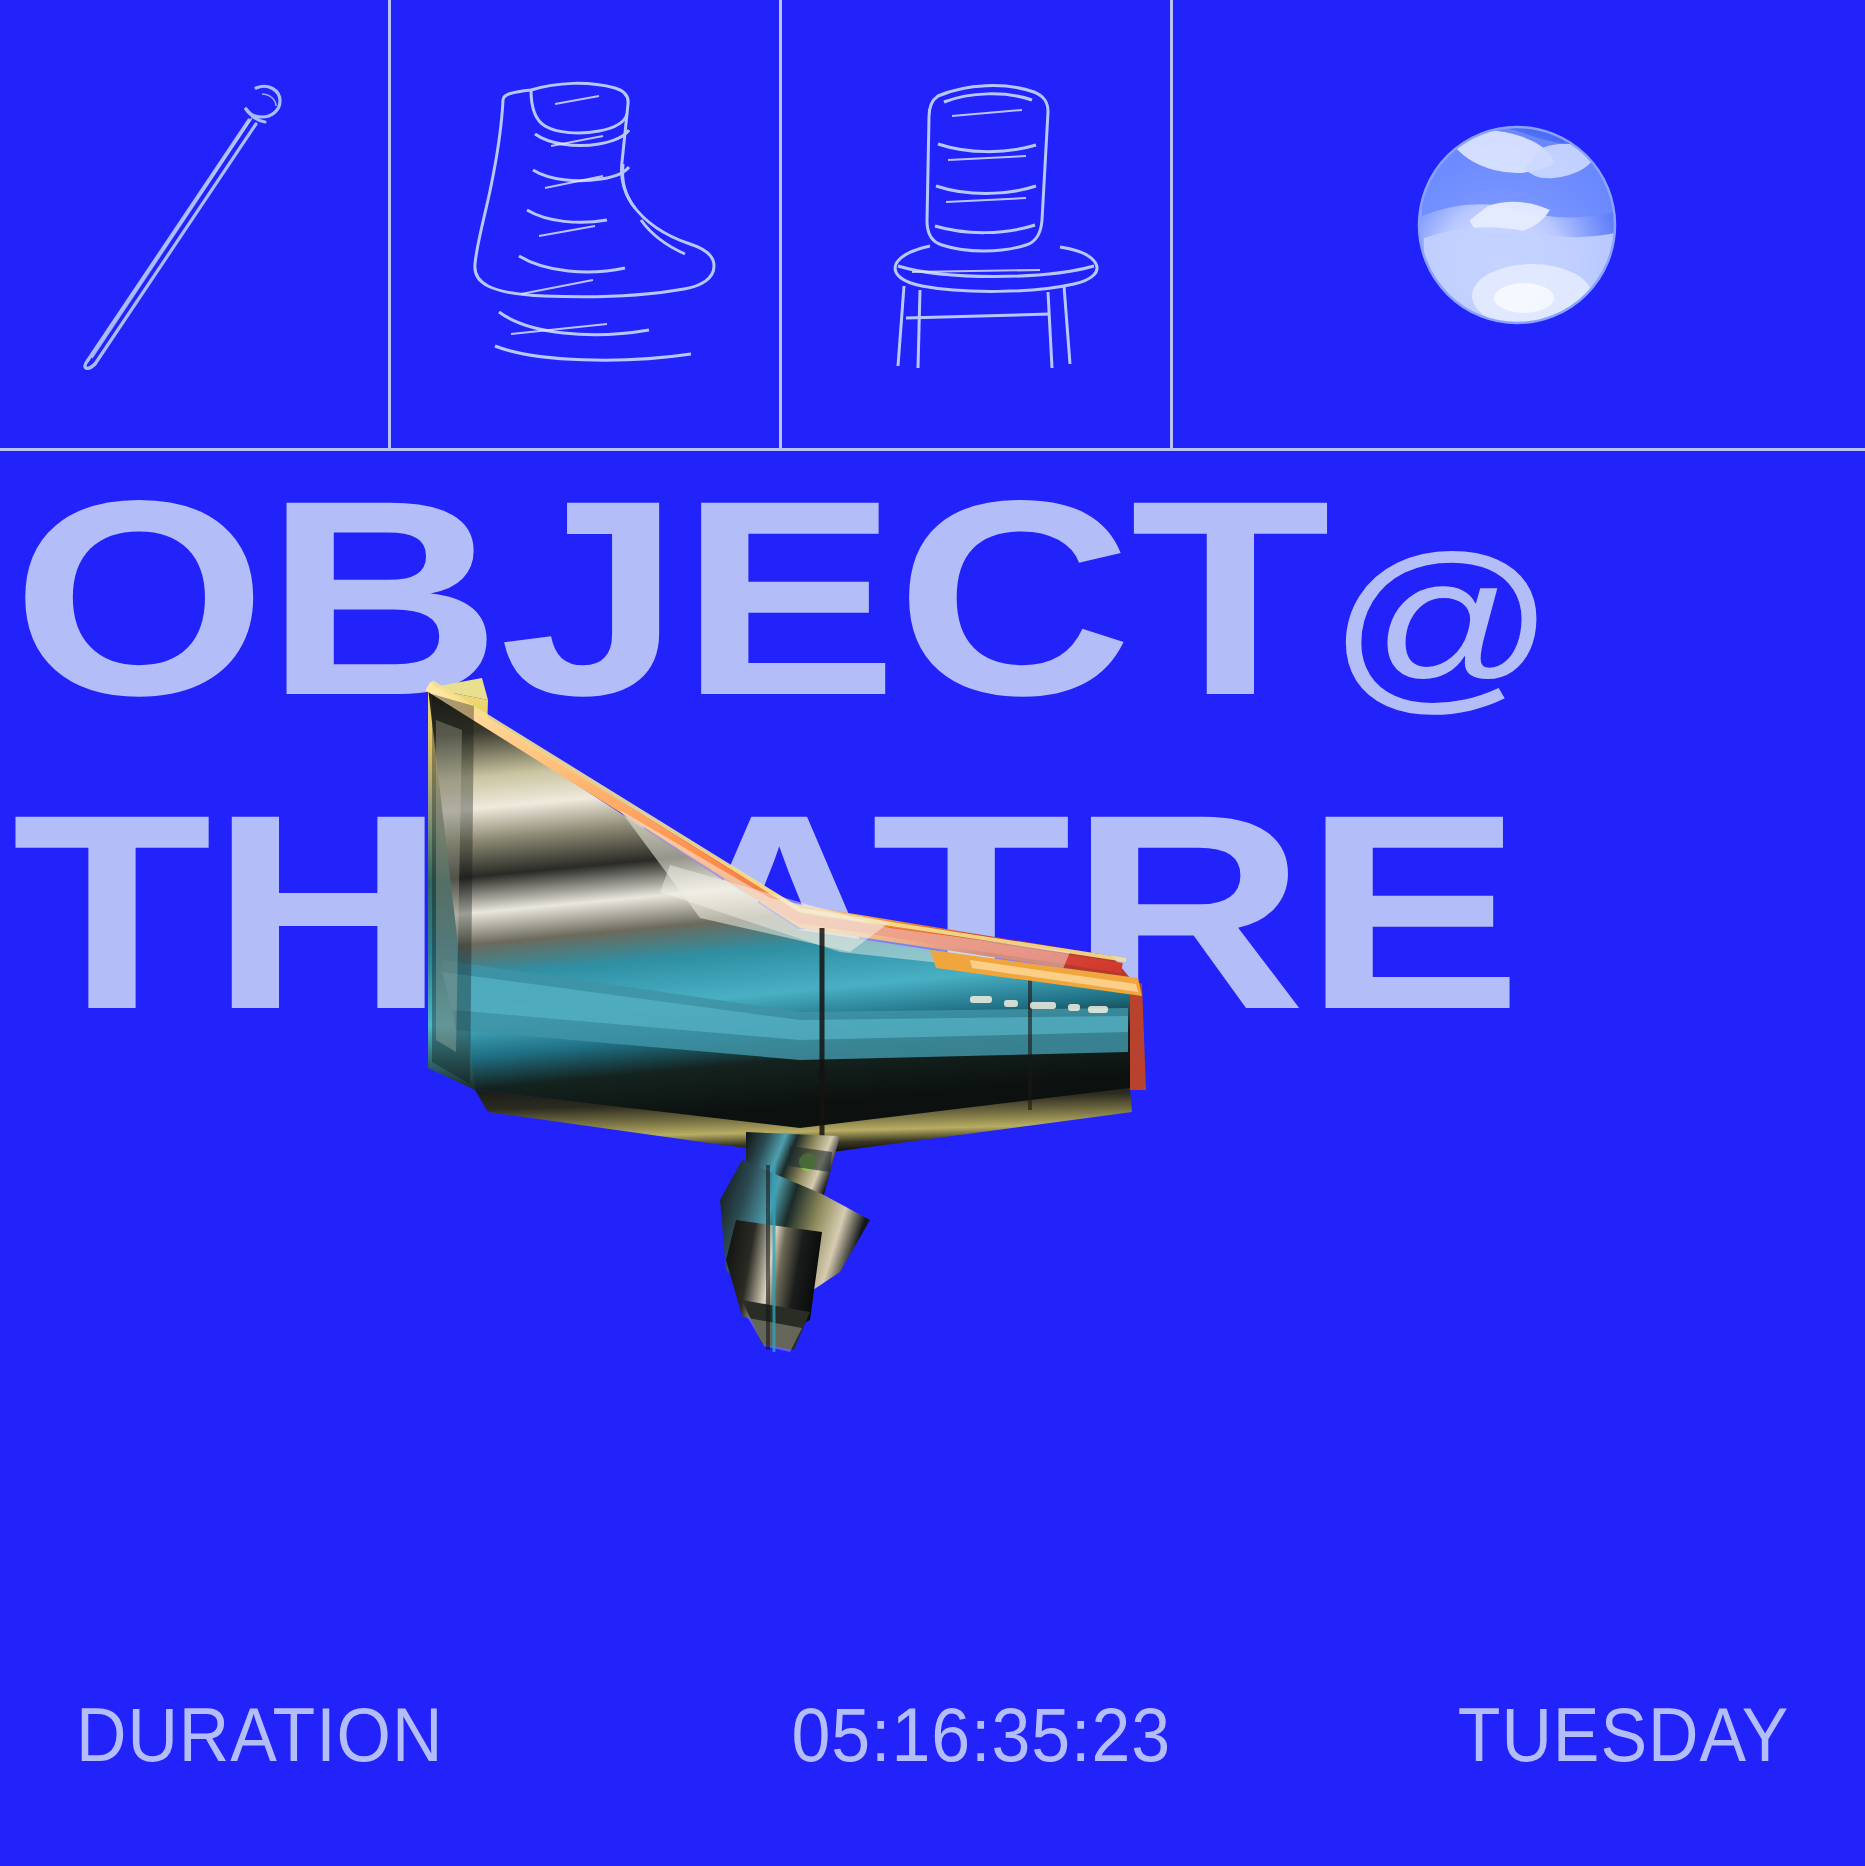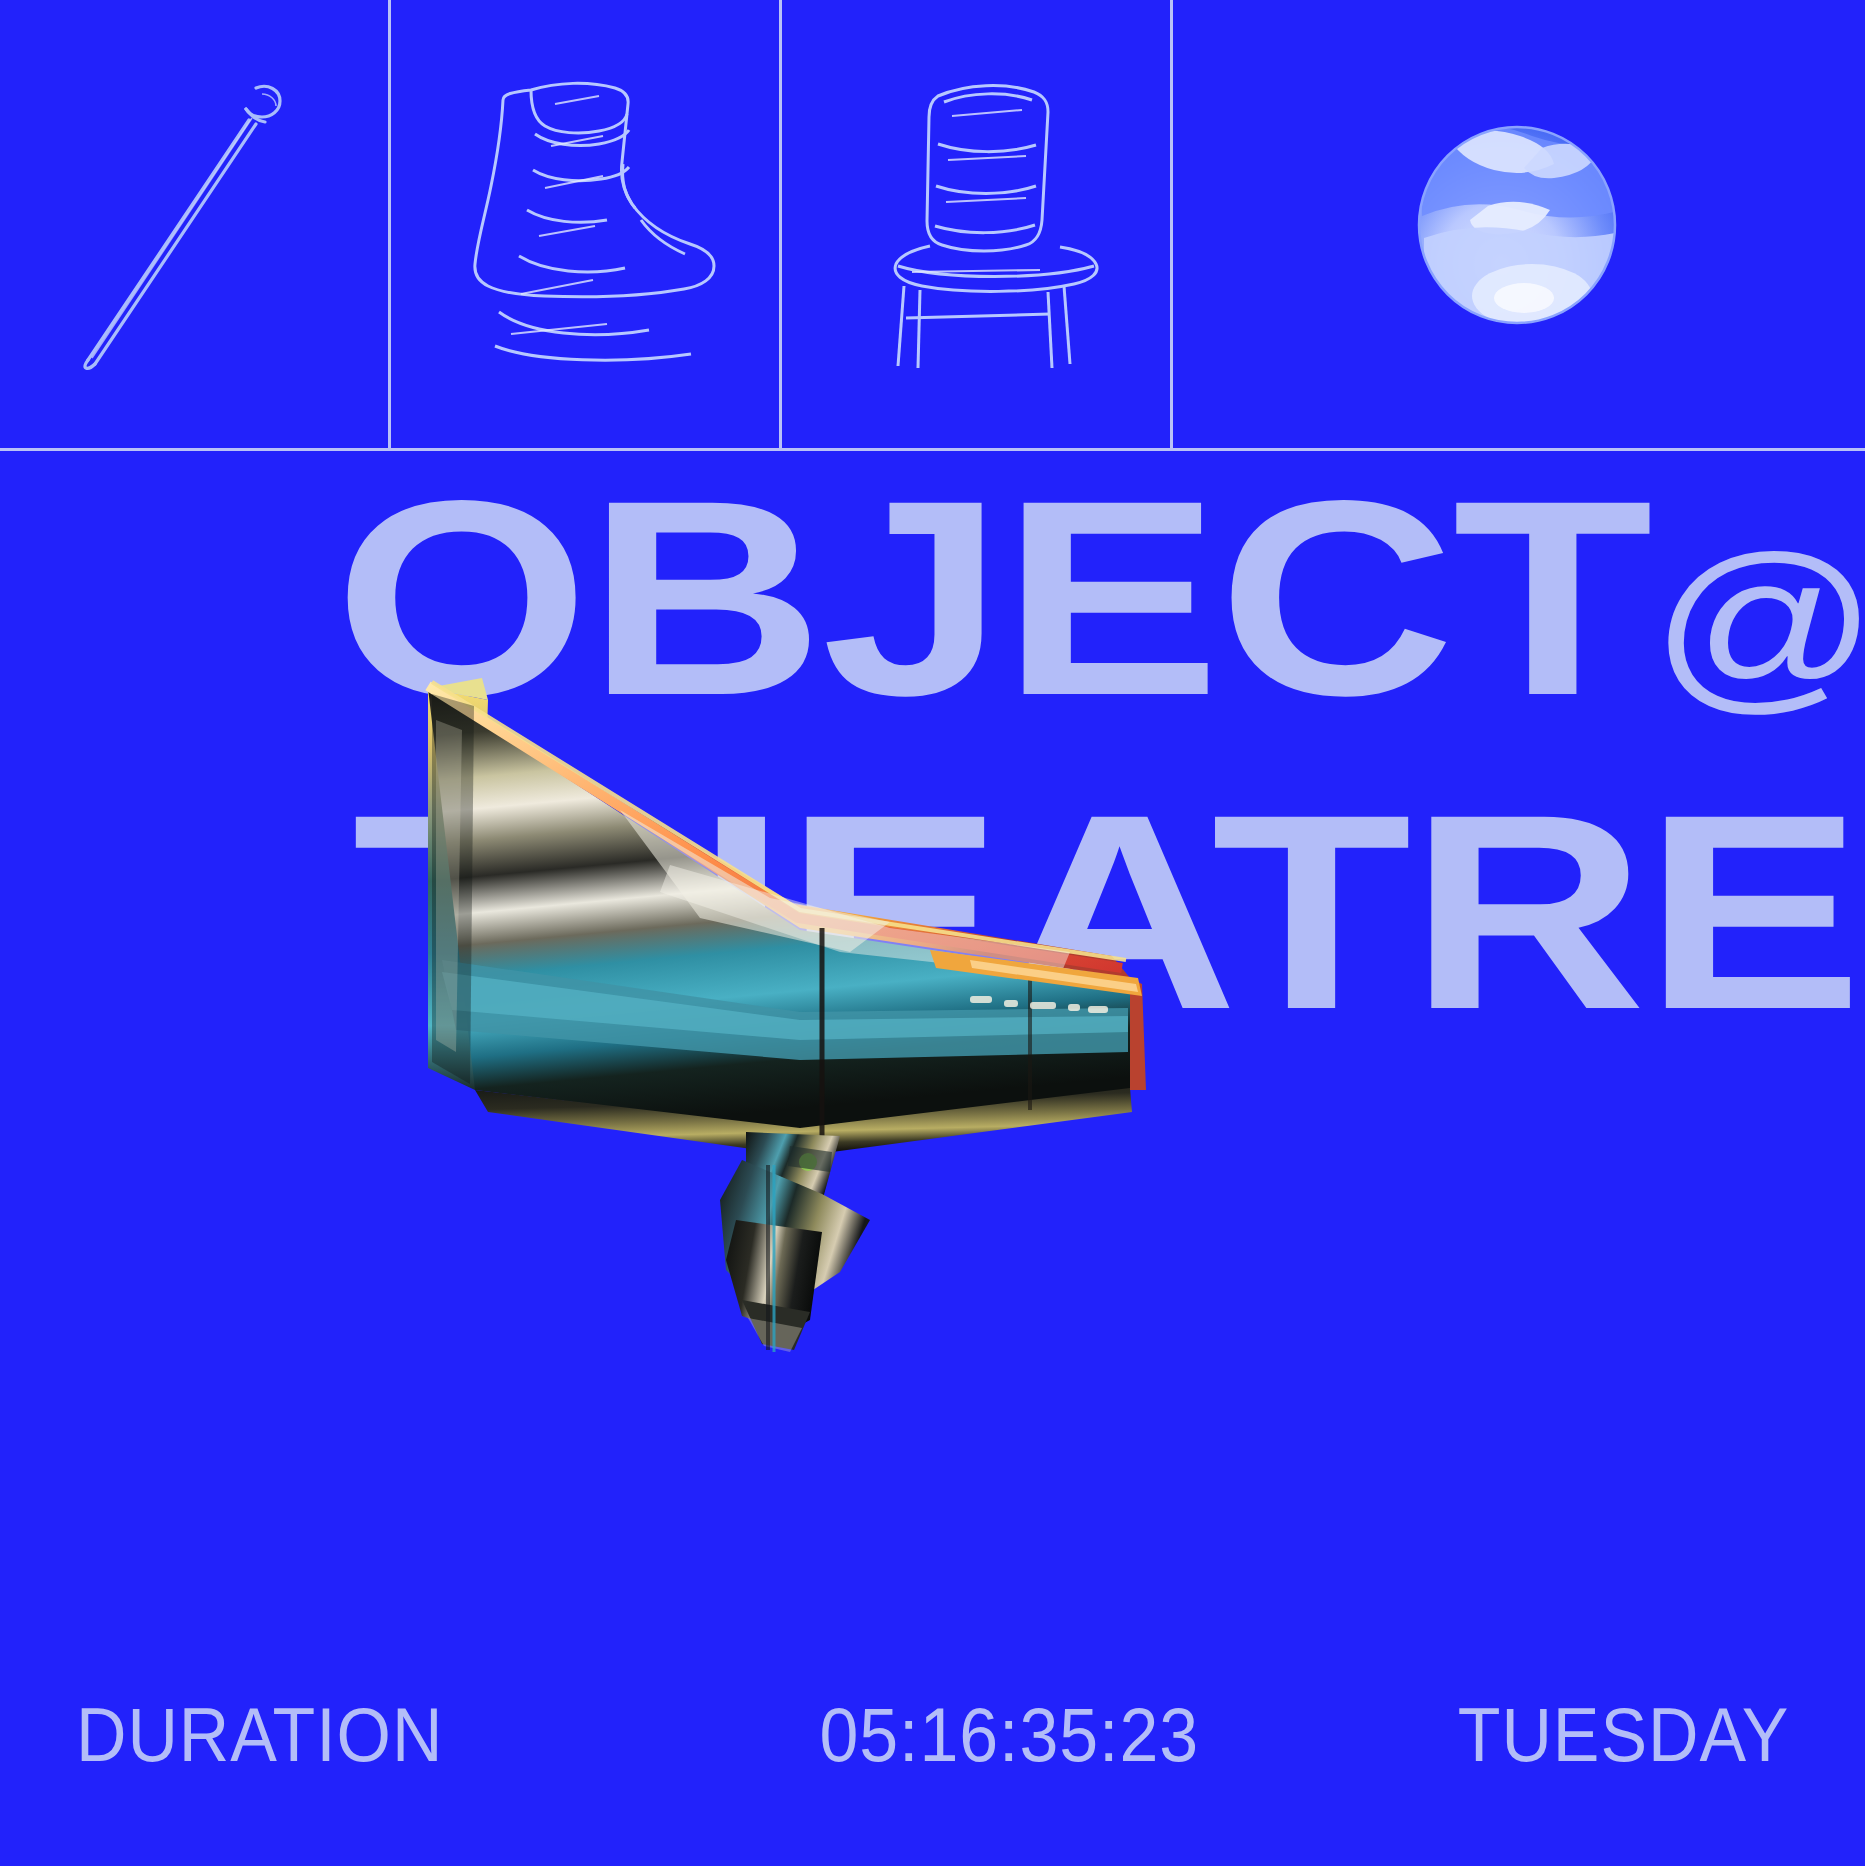--- a/index.html
+++ b/index.html
@@ -45,21 +45,20 @@
 
   .obj-svg { display:block; }
 
   
   #headline {
     position: absolute;
     left: 0; top: 470px;
     width: 1865px;
     z-index: 2;
     pointer-events: none;
-    text-align: center;
   }
   .headline-line {
     color: #b3bdf8;
     font-family: "Liberation Sans", sans-serif;
     font-weight: 700;
     font-size: 278px;
     line-height: 255px;
     letter-spacing: -2px;
     white-space: nowrap;
     transform: scaleX(1.18);
@@ -86,21 +85,20 @@
 
   
   #footer {
     position: absolute;
     left: 0; bottom: 86px;
     width: 1865px;
     height: 90px;
     display: flex;
     align-items: center;
     z-index: 4;
-    gap: 28px;
   }
   .footer-cell {
     color: #b3bdf8;
     font-family: "Liberation Sans", sans-serif;
     font-weight: 400;
     font-size: 76px;
     line-height: 80px;
     letter-spacing: 1px;
     white-space: nowrap;
     transform: scaleX(0.92);

